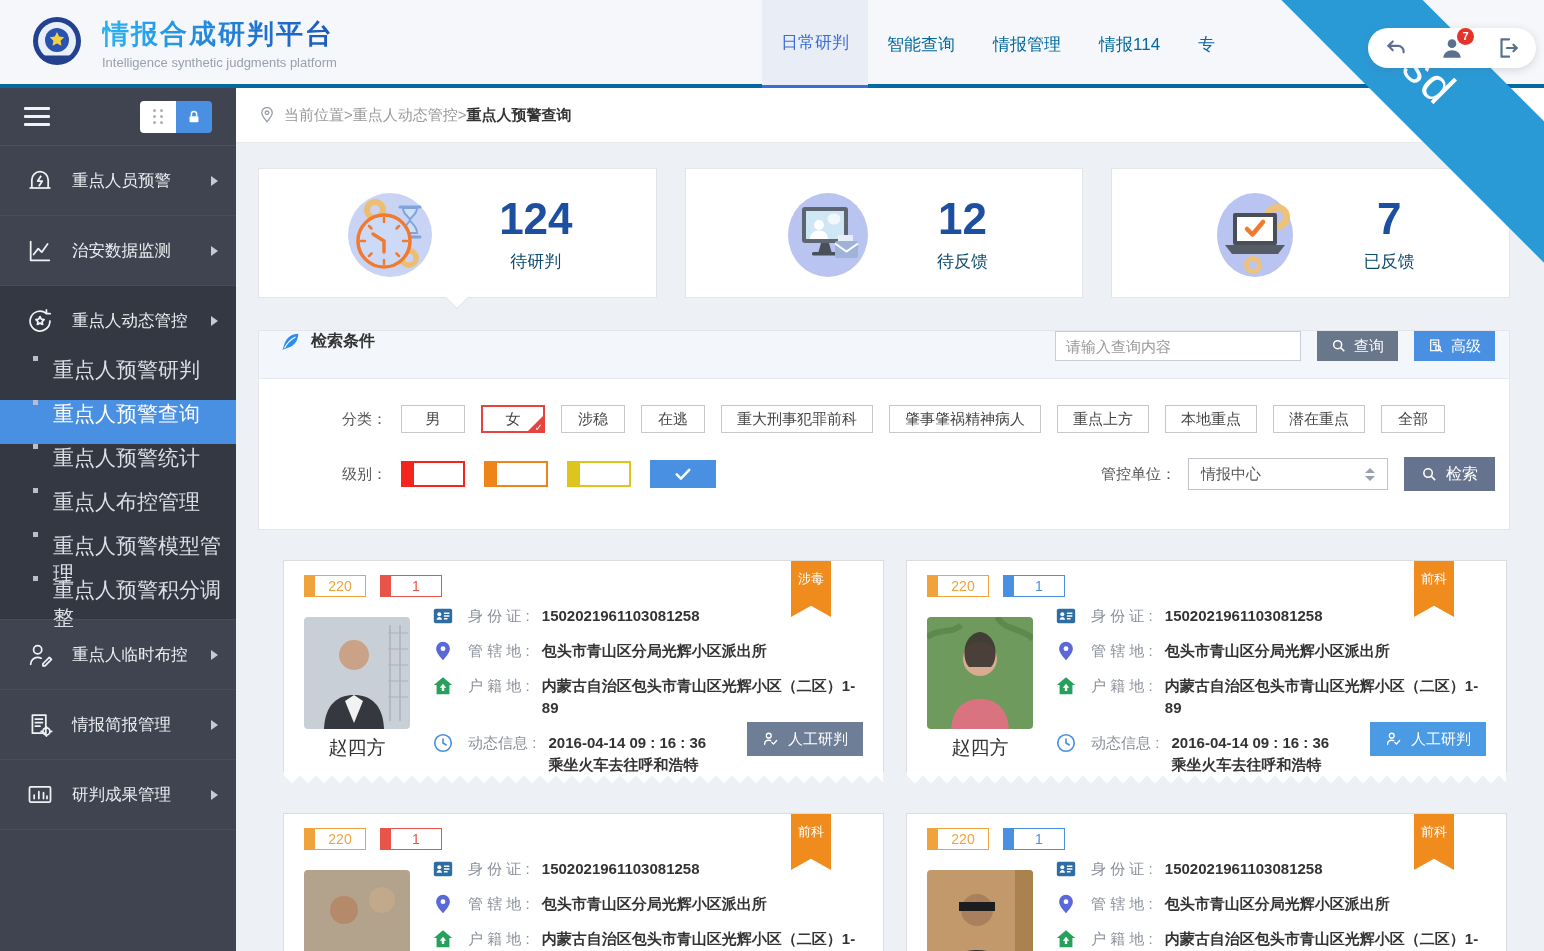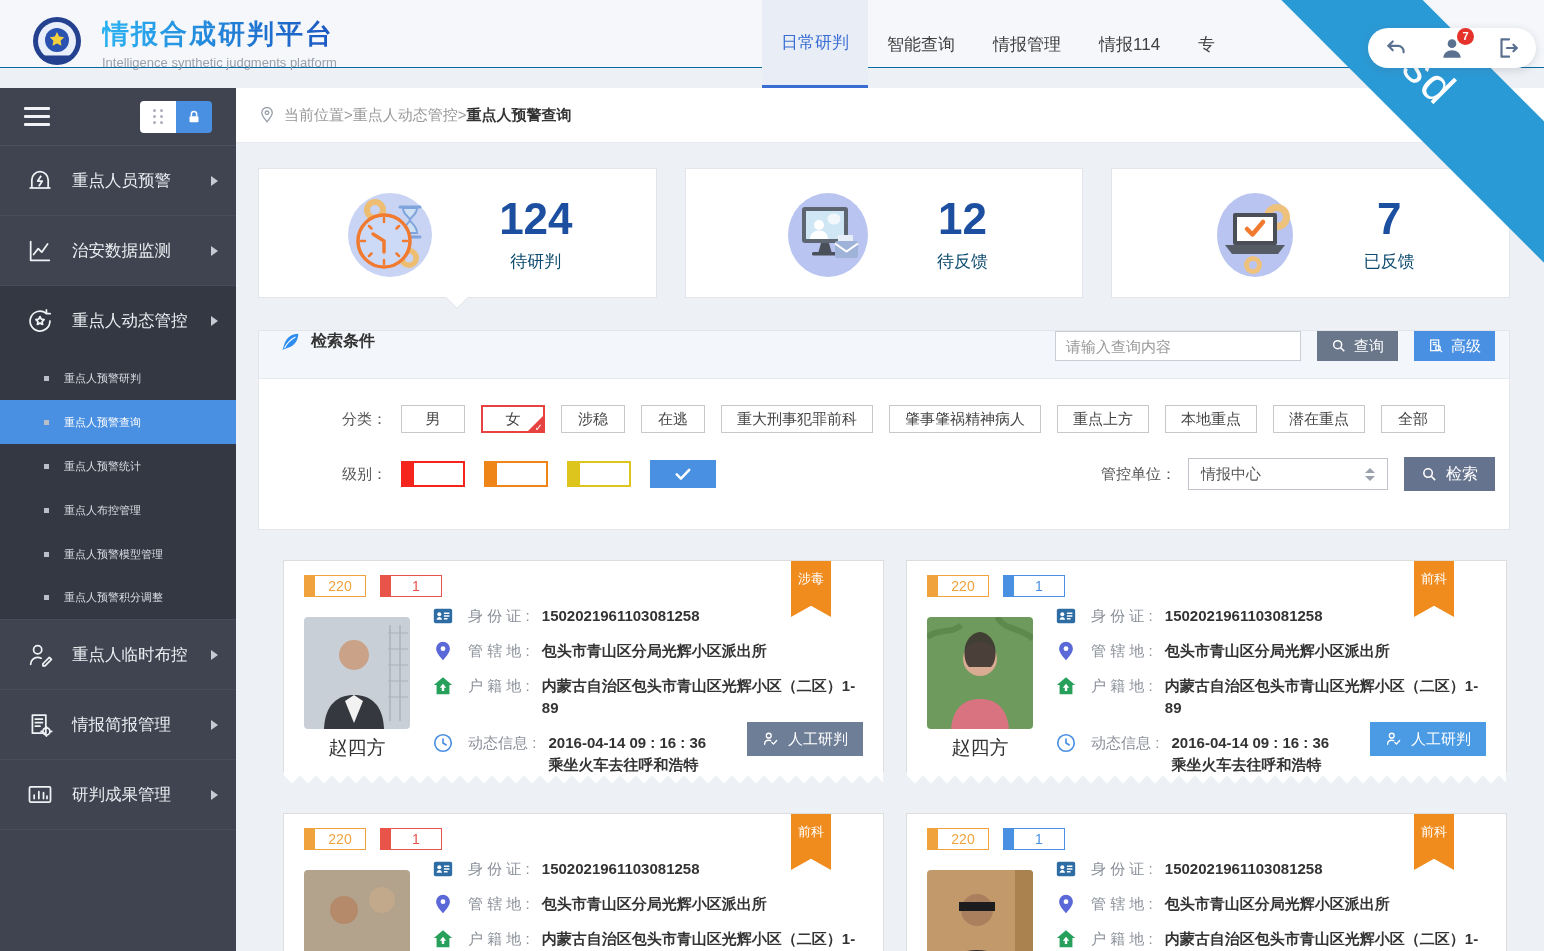--- a/index.html
+++ b/index.html
@@ -1,28 +1,28 @@
 <!DOCTYPE html>
 <html><head>
 <meta charset="utf-8">
 <style>
   *{margin:0;padding:0;box-sizing:border-box}
   html,body{background:#dfe3e8;font-family:"Liberation Sans","DejaVu Sans",sans-serif}
   #stage{position:relative;width:1544px;height:951px;overflow:hidden;background:#edf0f4}
 
   
-  .hdr{position:absolute;top:0;left:0;right:0;height:68px;background:#f5f7fa;border-bottom:1px solid #0369a1;z-index:10}
+  .hdr{position:absolute;top:0;left:0;right:0;height:88px;background:#f5f7fa;border-bottom:4px solid #0369a1;z-index:10}
   .logo{position:absolute;left:28px;top:14px;display:flex;align-items:center;gap:16px}
   .logo-text .t1{font-size:27px;font-weight:bold;letter-spacing:2px;color:#1e78d9}
   @supports(-webkit-background-clip:text){
     .logo-text .t1{background:linear-gradient(90deg,#2bb3f2,#1b55c0);-webkit-background-clip:text;background-clip:text;color:transparent}
   }
   .logo-text .t2{font-size:13px;color:#9aa1ac;margin-top:3px}
   .tabs{position:absolute;left:762px;top:0;height:88px;display:flex}
-  .tab{height:88px;display:flex;align-items:center;padding:0 19px;font-size:17px;color:#404040;cursor:pointer}
+  .tab{height:88px;display:flex;align-items:center;padding:0 19px;font-size:17px;color:#0369a1;cursor:pointer}
   .tab.active{background:#e9edf5;color:#3a6ed5;border-bottom:3px solid #3a6ed5}
   .pill{position:absolute;right:8px;top:28px;width:168px;height:40px;background:#fff;border-radius:22px;
         box-shadow:0 2px 8px rgba(80,90,110,.20);display:flex;align-items:center;justify-content:space-around;z-index:60}
   .pill .pic{position:relative;width:26px;height:26px;cursor:pointer}
   .nbadge{position:absolute;top:-7px;right:-9px;width:17px;height:17px;background:#e5332c;color:#fff;border-radius:50%;
           font-size:11px;line-height:17px;text-align:center;font-weight:bold}
 
   
   .psd{position:absolute;left:1040px;top:18px;width:760px;height:100px;background:#2a9ad6;transform:rotate(45deg);
        z-index:40;display:flex;align-items:center;justify-content:center;color:#fff;font-size:46px;letter-spacing:2px}
@@ -33,21 +33,21 @@
   .burger span{display:block;width:26px;height:3px;background:#f0f2f5;margin:5px 0;border-radius:1px}
   .lt{display:flex;cursor:pointer}
   .lt-a{width:36px;height:32px;background:#fff;border-radius:4px 0 0 4px;display:flex;align-items:center;justify-content:center}
   .lt-b{width:36px;height:32px;background:#4a90e2;border-radius:0 4px 4px 0;display:flex;align-items:center;justify-content:center}
   .grip{display:grid;grid-template-columns:4px 4px;grid-gap:3px}
   .grip i{width:3px;height:3px;background:#aab0bb;border-radius:50%}
   .sb-item{height:70px;display:flex;align-items:center;padding:0 18px 0 26px;border-bottom:1px solid #474c58;font-size:16.5px;cursor:pointer}
   .sb-item .sic{width:28px;height:28px;margin-right:18px;flex:none}
   .sb-item .arw{margin-left:auto;width:0;height:0;border-left:7px solid #c6cad2;border-top:5px solid transparent;border-bottom:5px solid transparent}
   .sb-group{background:#343843}
-  .sub{height:44px;display:flex;align-items:center;padding-left:44px;font-size:11px;color:#dcdfe5;cursor:pointer;background:#343843}
+  .sub{height:44px;display:flex;padding-left:33px;font-size:21px;color:#dcdfe5;cursor:pointer;background:#343843}
   .sub .blt{width:5px;height:5px;background:#b9bec8;margin-right:15px;flex:none}
   .sub.active{background:#4a90e2;color:#fff}
 
   
   .crumb{position:absolute;left:236px;top:88px;right:0;height:55px;background:#fff;border-bottom:1px solid #e8eaee;
          display:flex;align-items:center;padding-left:22px;font-size:15px;color:#999}
   .crumb .cur{color:#333;font-weight:bold}
   .crumb svg{margin-right:8px}
 
   

